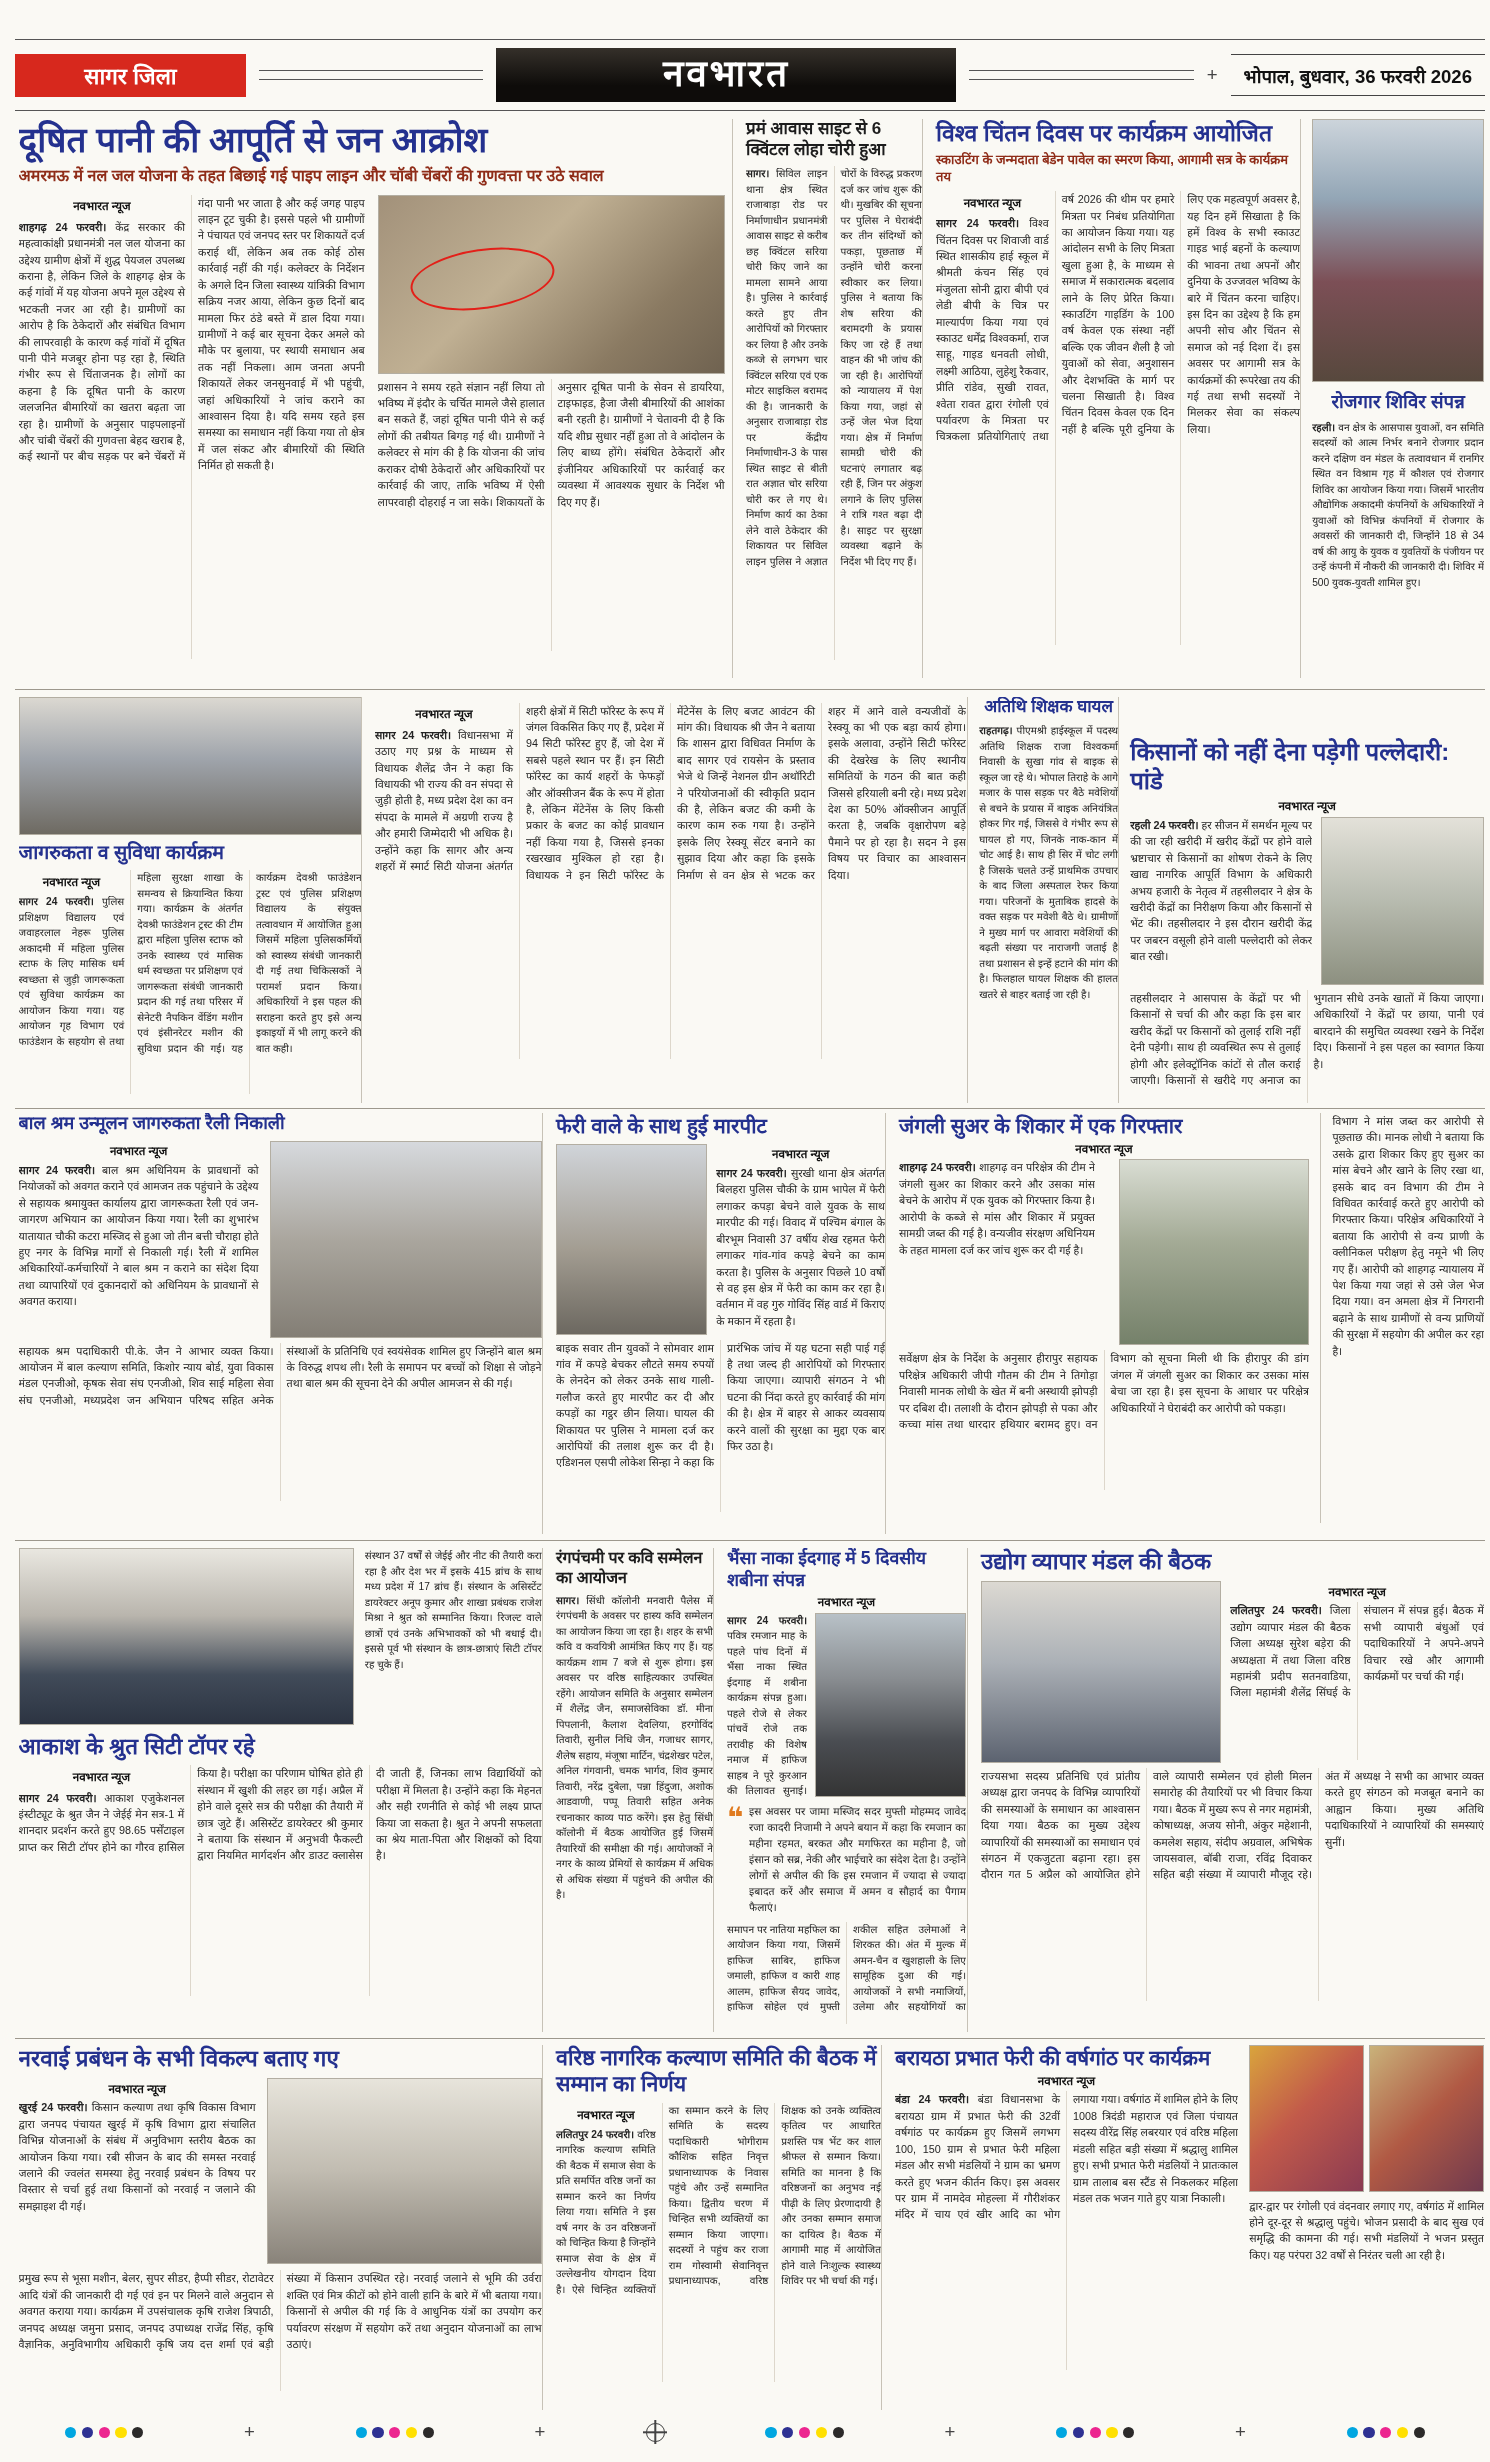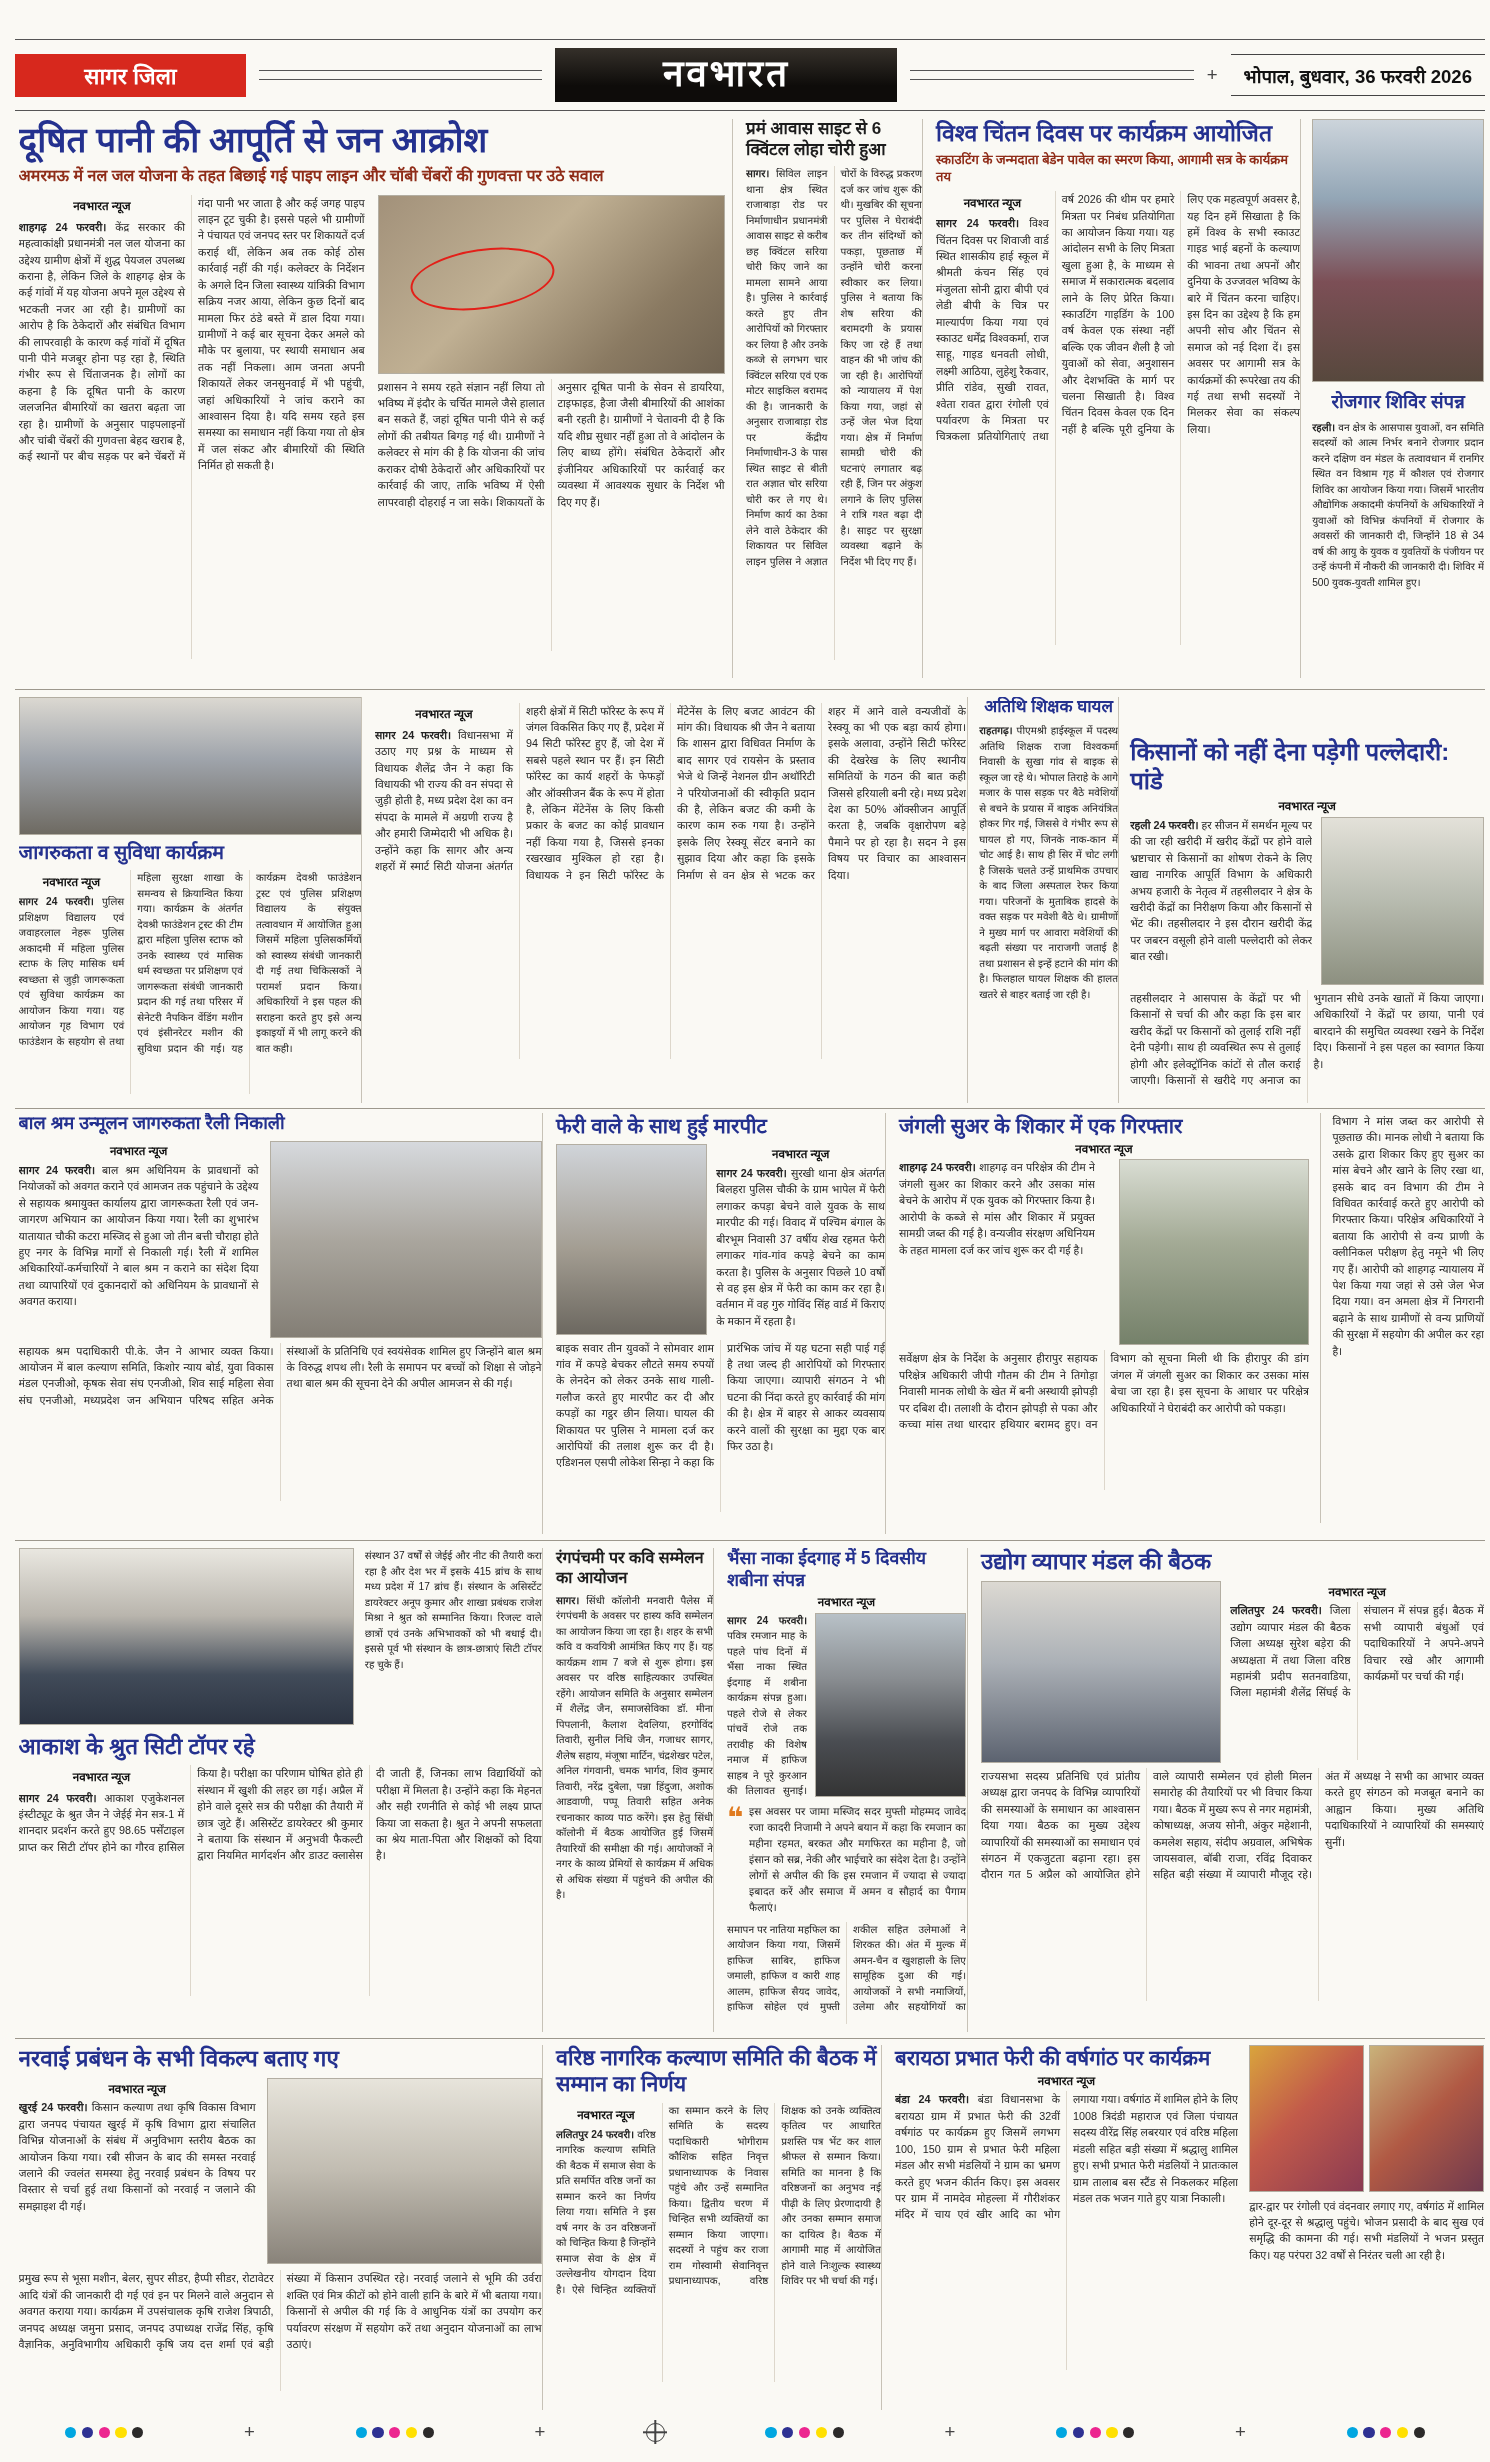--- a/index.html
+++ b/index.html
@@ -13,21 +13,21 @@
   .vline { border-left:0.9px solid #c7c2b6; }
   .rule { position:absolute; left:15px; width:1470px; border-top:0.9px solid #9d988d; }
   .rule.dark { border-top:1.4px solid #555; }
 
   
   .header-row { position:absolute; left:15px; top:47px; width:1470px; height:56px;
     display:flex; align-items:center; gap:13px; }
   .region-box { width:231px; height:43px; background:#d7281d; color:#fff;
     font-weight:700; font-size:22.4px; display:flex; align-items:center; justify-content:center; }
   .hrule { flex:1; height:9.3px; border-top:0.9px solid #555; border-bottom:0.9px solid #555; }
-  .title-strip { width:342px; height:54px; background:linear-gradient(180deg,#35302a,#0e0c0a 70%);
+  .title-strip { width:460px; height:54px; background:linear-gradient(180deg,#35302a,#0e0c0a 70%);
     color:#fff; font-weight:700; font-size:37px; text-align:center; line-height:52px; letter-spacing:2.8px; }
   .edition { font-weight:700; font-size:18.6px; color:#111; padding:7.5px 13px;
     border-top:1.9px solid #444; border-bottom:1.9px solid #444; white-space:nowrap; }
   .plus { font-size:18.6px; color:#444; line-height:1; }
 
   
   .hl { font-weight:700; color:#24318f; line-height:1.22; }
   .hl.black { color:#1d1d1d; }
   .subhead { color:#8f2c18; font-weight:700; font-size:16px; line-height:1.3; margin-top:4.7px; }
   .byline { text-align:center; font-weight:700; font-size:11.6px; margin:2.8px 0 3.7px; color:#111; }
@@ -247,21 +247,21 @@
     </div>
     <h2 class="hl" style="font-size:22.4px;margin-top:7.5px;">आकाश के श्रुत सिटी टॉपर रहे</h2>
     <div class="bodytext cols3 clip mt6" style="height:231px;">
       <div class="byline">नवभारत न्यूज</div>
       <span class="dl">सागर 24 फरवरी।</span>
       <span>आकाश एजुकेशनल इंस्टीट्यूट के श्रुत जैन ने जेईई मेन सत्र-1 में शानदार प्रदर्शन करते हुए 98.65 पर्सेंटाइल प्राप्त कर सिटी टॉपर होने का गौरव हासिल किया है। परीक्षा का परिणाम घोषित होते ही संस्थान में खुशी की लहर छा गई। अप्रैल में होने वाले दूसरे सत्र की परीक्षा की तैयारी में छात्र जुटे हैं। असिस्टेंट डायरेक्टर श्री कुमार ने बताया कि संस्थान में अनुभवी फैकल्टी द्वारा नियमित मार्गदर्शन और डाउट क्लासेस दी जाती हैं, जिनका लाभ विद्यार्थियों को परीक्षा में मिलता है। उन्होंने कहा कि मेहनत और सही रणनीति से कोई भी लक्ष्य प्राप्त किया जा सकता है। श्रुत ने अपनी सफलता का श्रेय माता-पिता और शिक्षकों को दिया है।</span>
     </div>
   </article>
 
   <article class="block vline" style="left:542px;top:1548px;width:171px;height:484px;padding-left:13px;">
-    <h3 class="hl black" style="font-size:16px;">रंगपंचमी पर कवि सम्मेलन का आयोजन</h3>
+    <h3 class="hl black" style="font-size:16px;font-family:Liberation Serif, serif;">रंगपंचमी पर कवि सम्मेलन का आयोजन</h3>
     <div class="bodytext small clip mt6" style="height:419px;">
       <span class="dl">सागर।</span>
       <span>सिंधी कॉलोनी मनवारी पैलेस में रंगपंचमी के अवसर पर हास्य कवि सम्मेलन का आयोजन किया जा रहा है। शहर के सभी कवि व कवयित्री आमंत्रित किए गए हैं। यह कार्यक्रम शाम 7 बजे से शुरू होगा। इस अवसर पर वरिष्ठ साहित्यकार उपस्थित रहेंगे। आयोजन समिति के अनुसार सम्मेलन में शैलेंद्र जैन, समाजसेविका डॉ. मीना पिपलानी, कैलाश देवलिया, हरगोविंद तिवारी, सुनील निधि जैन, गजाधर सागर, शैलेष सहाय, मंजूषा मार्टिन, चंद्रशेखर पटेल, अनिल गंगवानी, चमक भार्गव, शिव कुमार तिवारी, नरेंद्र दुबेला, पन्ना हिंदुजा, अशोक आडवाणी, पप्पू तिवारी सहित अनेक रचनाकार काव्य पाठ करेंगे। इस हेतु सिंधी कॉलोनी में बैठक आयोजित हुई जिसमें तैयारियों की समीक्षा की गई। आयोजकों ने नगर के काव्य प्रेमियों से कार्यक्रम में अधिक से अधिक संख्या में पहुंचने की अपील की है।</span>
     </div>
   </article>
 
   <article class="block vline" style="left:713px;top:1548px;width:253px;height:484px;padding-left:13px;">
     <h3 class="hl" style="font-size:17.7px;">भैंसा नाका ईदगाह में 5 दिवसीय शबीना संपन्न</h3>
     <div class="byline">नवभारत न्यूज</div>
     <div style="display:flex;gap:7.5px;">

